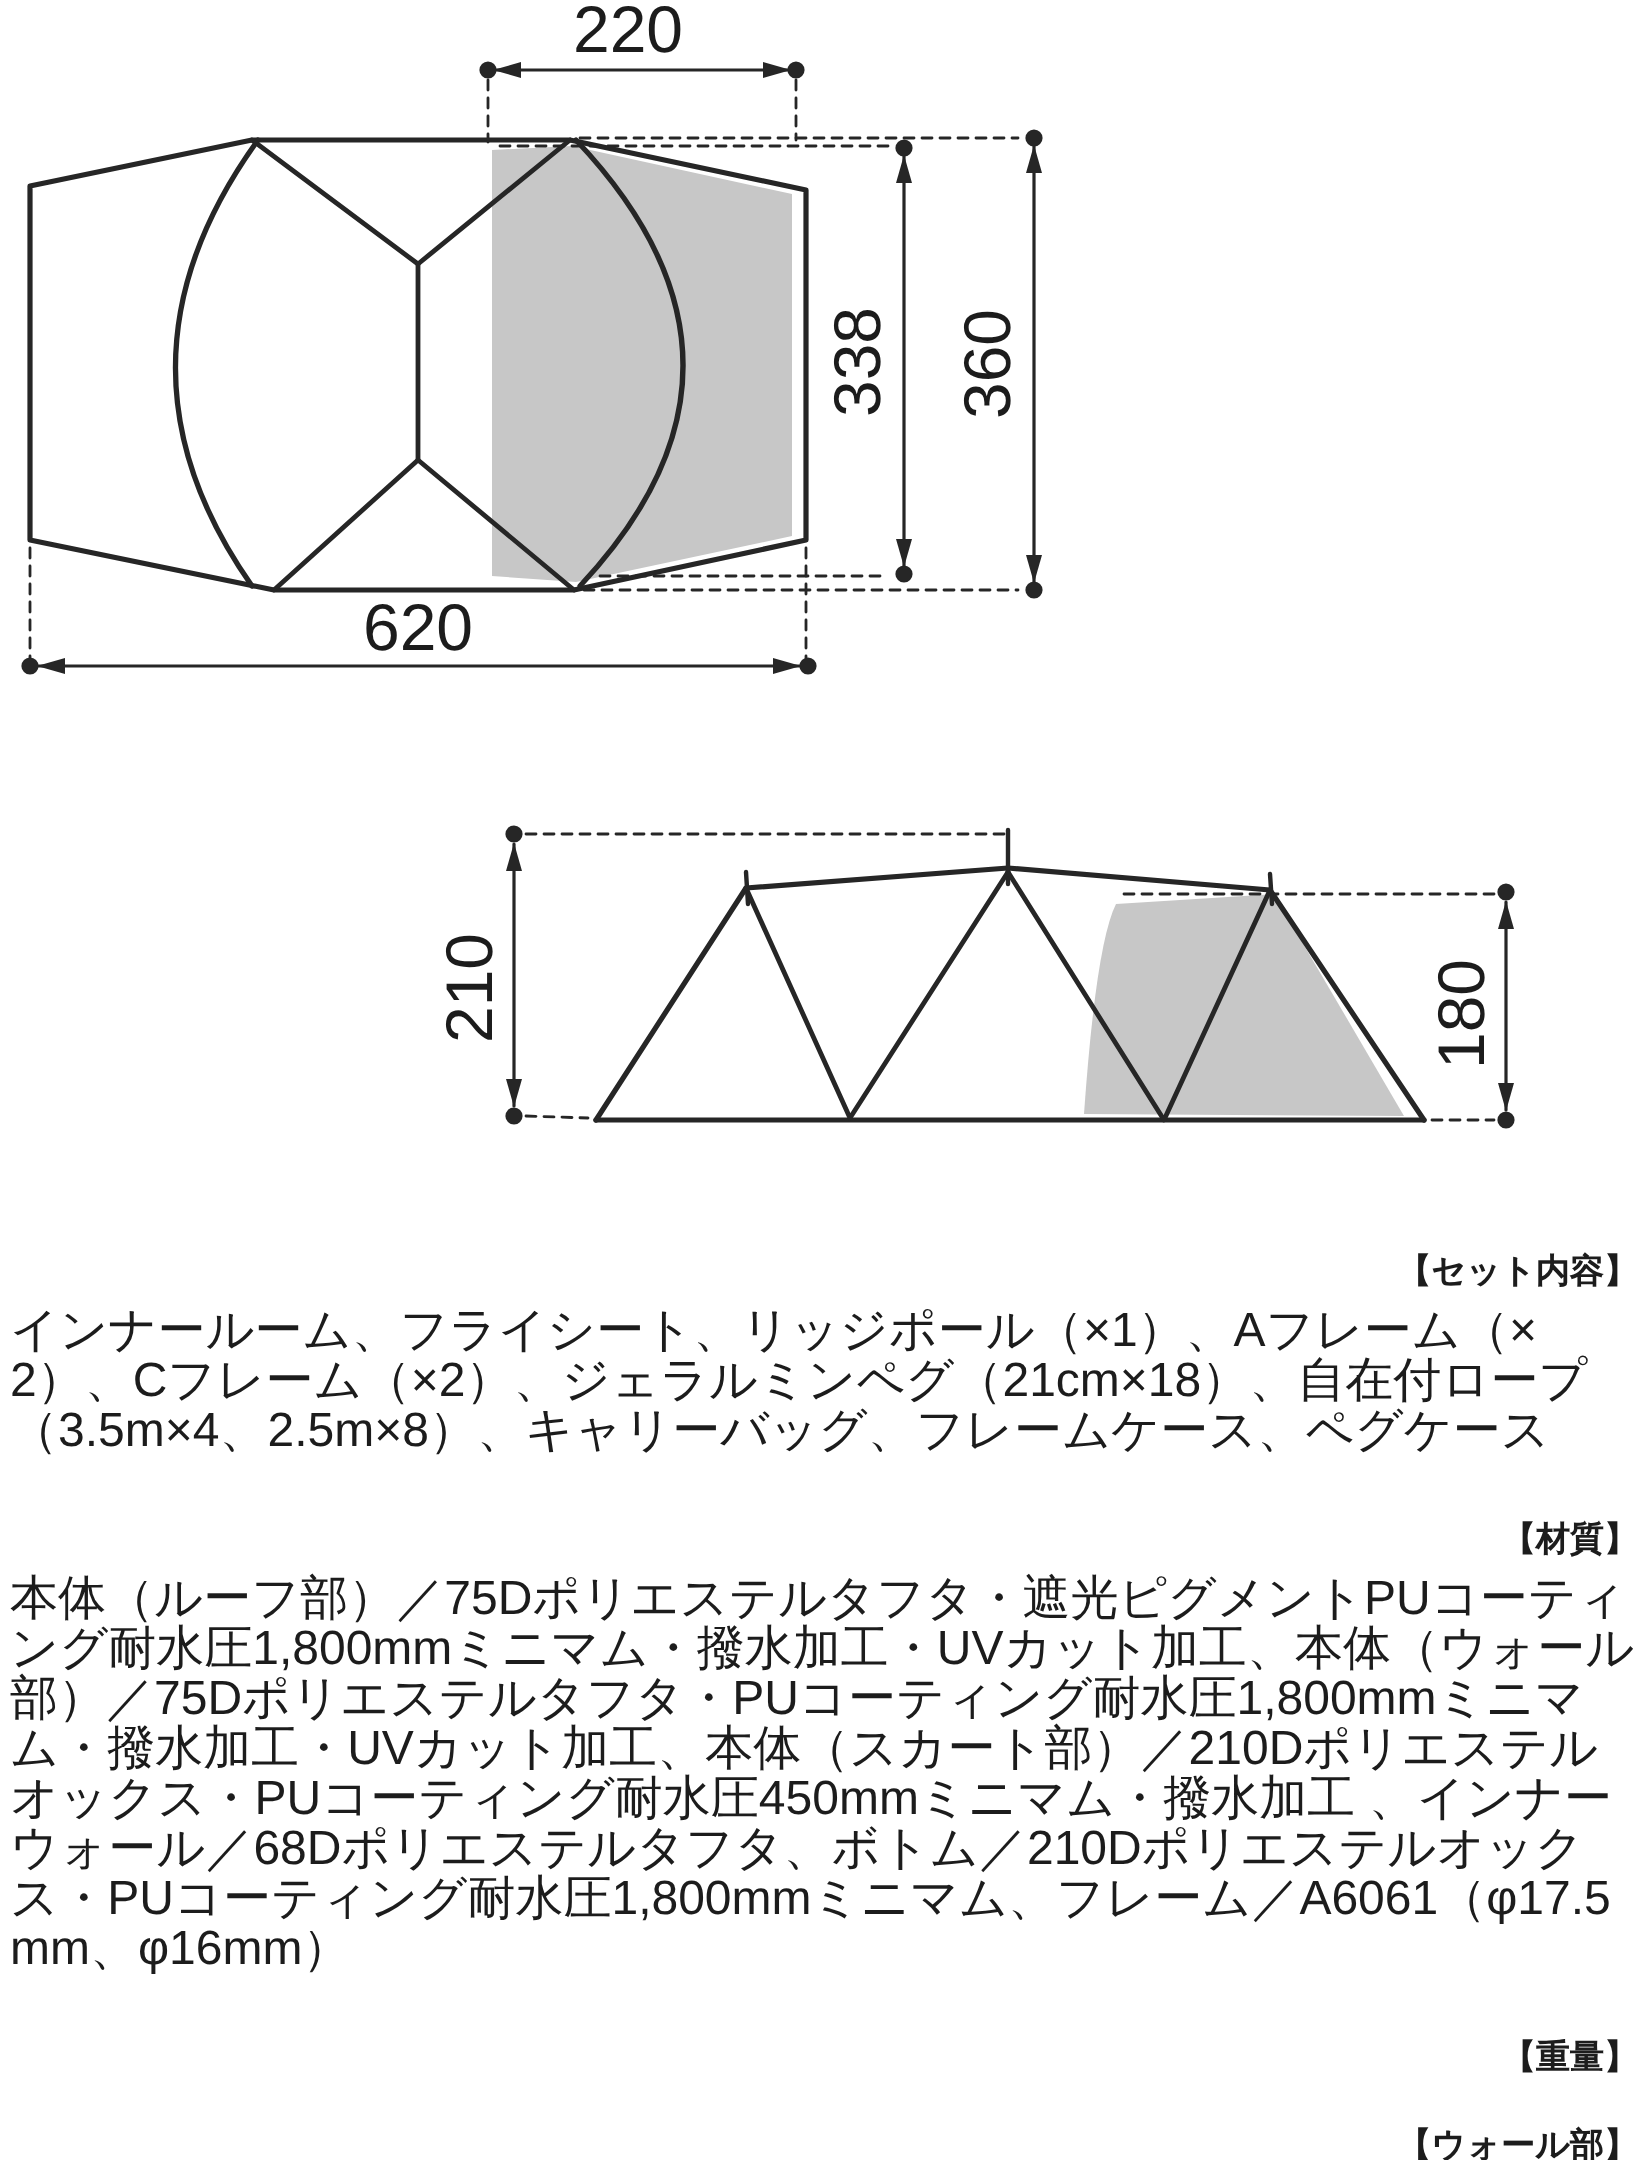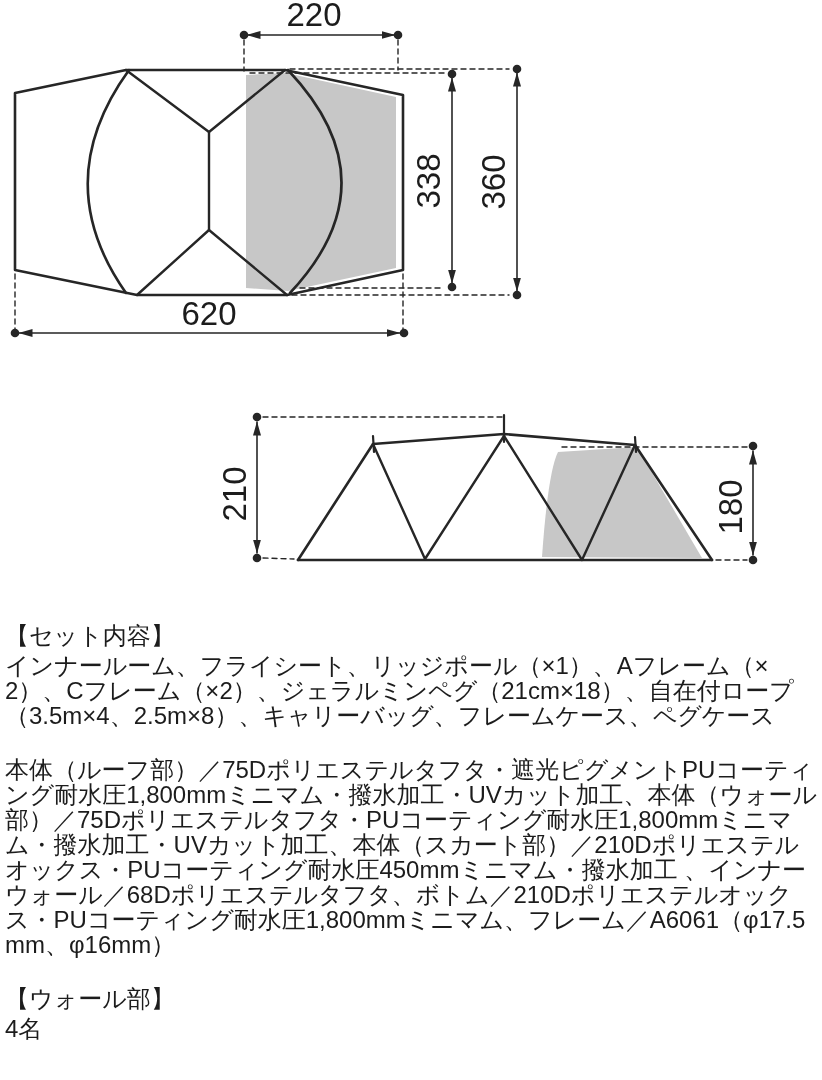--- a/index.html
+++ b/index.html
@@ -18,22 +18,23 @@
     fill:#1c1c1c;
   }
   .specs{
     position:absolute;
     top:623px;left:5px;width:814px;
   }
   .spec-section{margin:0 0 29px 0;}
   .spec-section.tight{margin-bottom:19px;}
   .spec-heading{
     margin:0 0 5px 0;
-    font-size:24px;font-weight:normal;
+    font-size:17px;font-weight:bold;
     line-height:25px;
+    text-align:right;
   }
   .spec-body{
     margin:0;
     font-size:24px;line-height:25px;
     word-break:break-all;
   }
 </style>
 </head>
 <body>
 
@@ -146,24 +147,26 @@
   </svg>
 
   <div class="specs">
 
     <section class="spec-section">
       <h3 class="spec-heading">【セット内容】</h3>
       <p class="spec-body">インナールーム、フライシート、リッジポール（×1）、Aフレーム（×2）、Cフレーム（×2）、ジェラルミンペグ（21cm×18）、自在付ロープ（3.5m×4、2.5m×8）、キャリーバッグ、フレームケース、ペグケース</p>
     </section>
 
     <section class="spec-section">
+      <h3 class="spec-heading">【材質】</h3>
       <p class="spec-body">本体（ルーフ部）／75Dポリエステルタフタ・遮光ピグメントPUコーティング耐水圧1,800mmミニマム・撥水加工・UVカット加工、本体（ウォール部）／75Dポリエステルタフタ・PUコーティング耐水圧1,800mmミニマム・撥水加工・UVカット加工、本体（スカート部）／210Dポリエステルオックス・PUコーティング耐水圧450mmミニマム・撥水加工 、インナーウォール／68Dポリエステルタフタ、ボトム／210Dポリエステルオックス・PUコーティング耐水圧1,800mmミニマム、フレーム／A6061（φ17.5mm、φ16mm）</p>
     </section>
 
     <section class="spec-section tight">
+      <h3 class="spec-heading">【重量】</h3>
     </section>
 
     <section class="spec-section">
       <h3 class="spec-heading">【ウォール部】</h3>
       <p class="spec-body">4名</p>
     </section>
 
   </div>
 </div>
 

